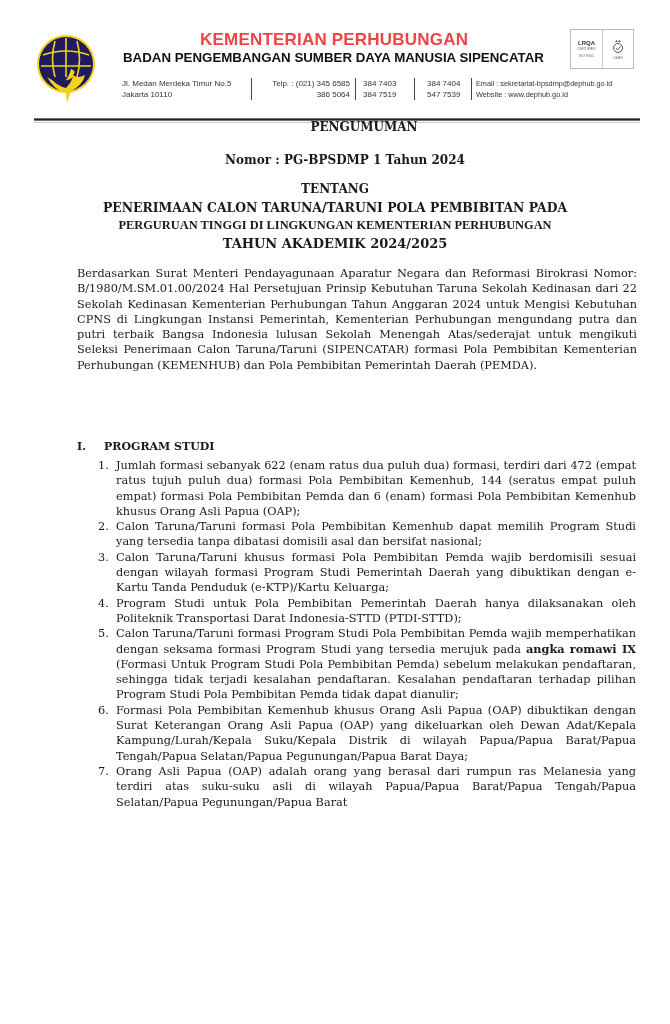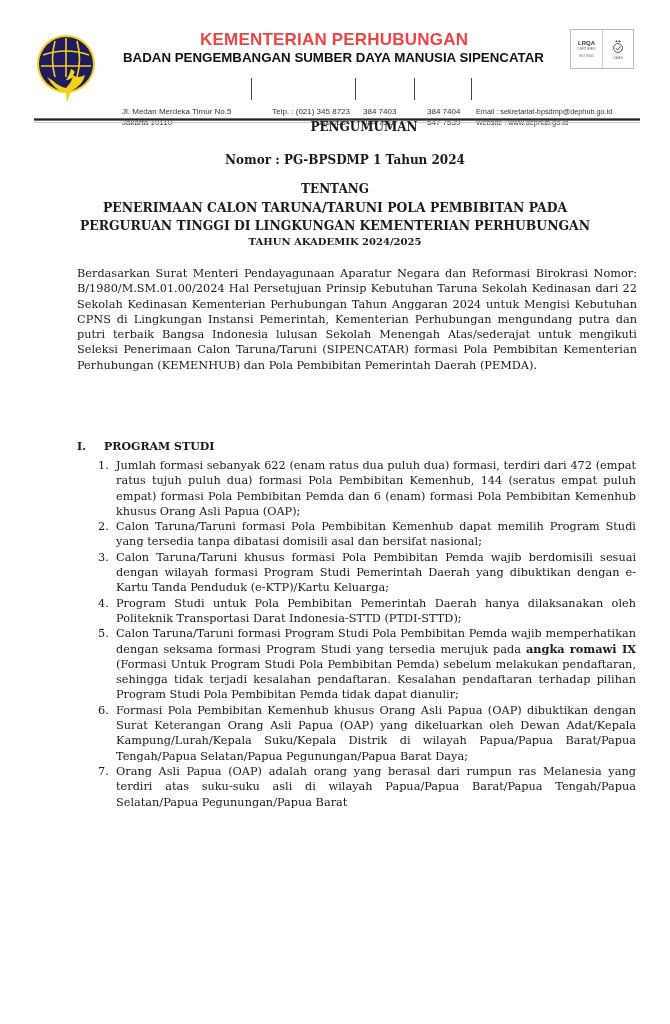--- a/index.html
+++ b/index.html
@@ -10,21 +10,21 @@
   .logo { position:absolute; left:33px; top:33px; width:66px; height:72px; }
   .title1 { position:absolute; left:200px; top:30px; font-size:17px; font-weight:bold; letter-spacing:0.2px; color:#ef4444; }
   .title2 { position:absolute; left:123px; top:50px; font-size:13.3px; font-weight:bold; color:#111; white-space:nowrap; }
   .cert { position:absolute; left:570px; top:29px; width:62px; height:38px; border:1px solid #bbb; display:flex; }
   .cert .c1 { width:31px; border-right:1px solid #ccc; display:flex; flex-direction:column; align-items:center; justify-content:center; }
   .cert .c2 { width:30px; display:flex; flex-direction:column; align-items:center; justify-content:center; }
   .cert .l1 { font-size:6px; font-weight:bold; color:#333; }
   .cert .l2 { font-size:3.5px; color:#666; margin-top:1px; }
   .cert .l3 { font-size:3.5px; color:#666; margin-top:3px; }
 
-  .addr { position:absolute; top:78px; font-size:8px; color:#333; line-height:11px;margin-top:28px; }
+  .addr { position:absolute; top:78px; font-size:8px; color:#333; line-height:11px; }
   .vbar { position:absolute; top:78px; width:1px; height:22px; background:#444; }
 
   .rule { position:absolute; left:34px; top:118px; width:606px; height:3px; background:linear-gradient(#999,#222,#999); }
   .rule2 { position:absolute; left:34px; top:122px; width:606px; height:1px; background:#ccc; }
 
   .center { position:absolute; left:0; width:670px; text-align:center; font-weight:bold; font-size:12px; }
 
   .para { position:absolute; left:77px; width:560px; font-size:11.3px; line-height:15.3px; text-align:justify; text-align-last:left; }
   .section { position:absolute; left:77px; top:440px; font-size:11px; font-weight:bold; }
   .section .num { display:inline-block; width:27px; }
@@ -69,21 +69,21 @@
       <span class="l2">UKAS</span>
     </div>
   </div>
 
   <div class="addr sans" style="left:122px;">
     <div>Jl. Medan Merdeka Timur No.5</div>
     <div>Jakarta 10110</div>
   </div>
   <div class="vbar" style="left:251px;"></div>
   <div class="addr sans" style="left:260px; text-align:right; width:90px;">
-    <div>Telp. : (021) 345 8723</div>
+    <div>Telp. : (021) 345 6585</div>
     <div>386 5064</div>
   </div>
   <div class="vbar" style="left:355px;"></div>
   <div class="addr sans" style="left:363px;">
     <div>384 7403</div>
     <div>384 7519</div>
   </div>
   <div class="vbar" style="left:414px;"></div>
   <div class="addr sans" style="left:427px;">
     <div>384 7404</div>
@@ -96,22 +96,22 @@
   </div>
 
   <div class="rule"></div>
   <div class="rule2"></div>
 </div>
 
 <div class="center serif" style="top:120px;padding-left:29px;">PENGUMUMAN</div>
 <div class="center serif" style="top:153px; left:10px;">Nomor : PG-BPSDMP 1 Tahun 2024</div>
 <div class="center serif" style="top:182px;">TENTANG</div>
 <div class="center serif" style="top:200px; font-size:12.4px;">PENERIMAAN CALON TARUNA/TARUNI POLA PEMBIBITAN PADA</div>
-<div class="center serif" style="top:218px; font-size:12.4px;">PERGURUAN TINGGI DI LINGKUNGAN KEMENTERIAN PERHUBUNGAN</div>
-<div class="center serif" style="top:236px; font-size:10px;">TAHUN AKADEMIK 2024/2025</div>
+<div class="center serif" style="top:218px; font-size:12.4px;font-family:Liberation Serif, serif;">PERGURUAN TINGGI DI LINGKUNGAN KEMENTERIAN PERHUBUNGAN</div>
+<div class="center serif" style="top:236px; font-size:13px;">TAHUN AKADEMIK 2024/2025</div>
 
 <div class="para serif" style="top:266px;">Berdasarkan Surat Menteri Pendayagunaan Aparatur Negara dan Reformasi Birokrasi Nomor: B/1980/M.SM.01.00/2024 Hal Persetujuan Prinsip Kebutuhan Taruna Sekolah Kedinasan dari 22 Sekolah Kedinasan Kementerian Perhubungan Tahun Anggaran 2024 untuk Mengisi Kebutuhan CPNS di Lingkungan Instansi Pemerintah, Kementerian Perhubungan mengundang putra dan putri terbaik Bangsa Indonesia lulusan Sekolah Menengah Atas/sederajat untuk mengikuti Seleksi Penerimaan Calon Taruna/Taruni (SIPENCATAR) formasi Pola Pembibitan Kementerian Perhubungan (KEMENHUB) dan Pola Pembibitan Pemerintah Daerah (PEMDA).</div>
 
 <div class="section serif">
   <span class="num">I.</span><span>PROGRAM STUDI</span>
 </div>
 
 <div class="list serif">
   <div class="li">
     <span class="n">1.</span>

